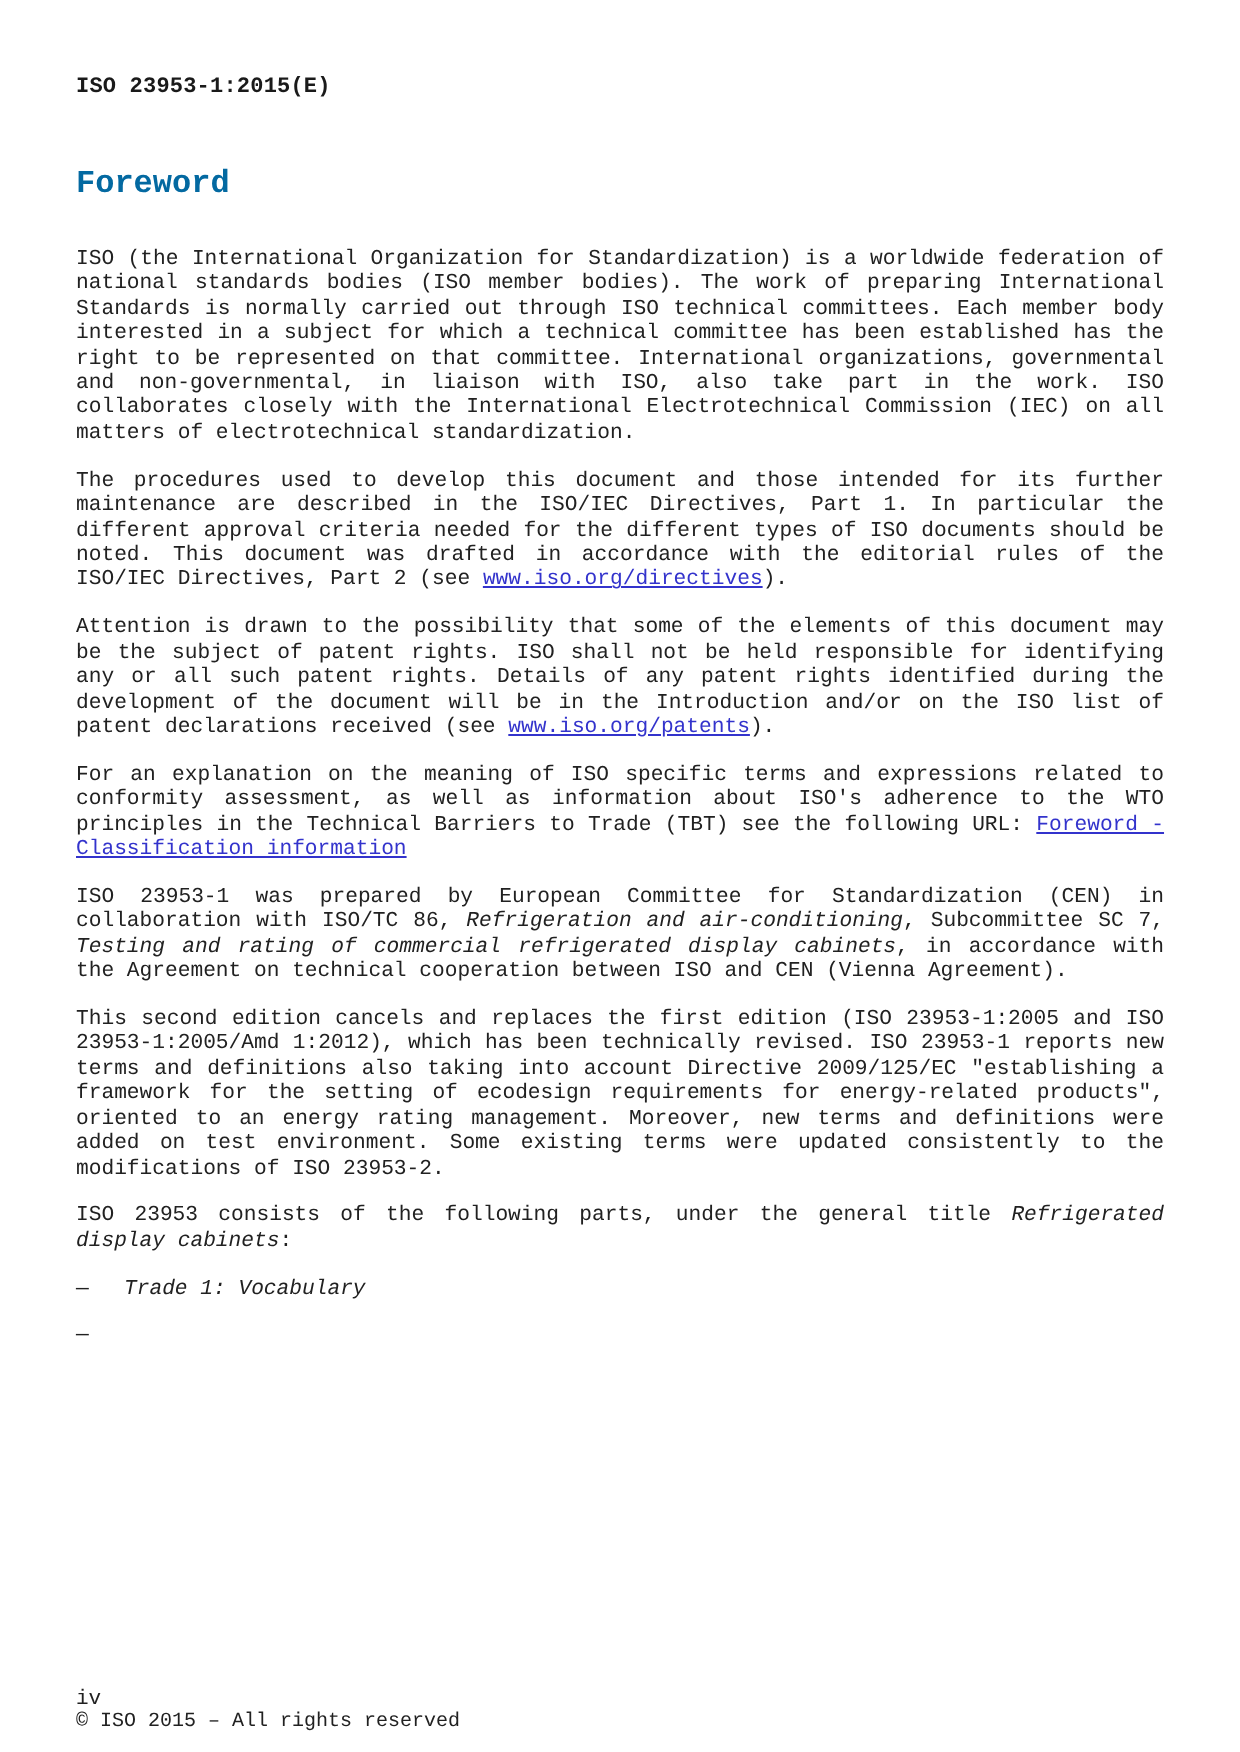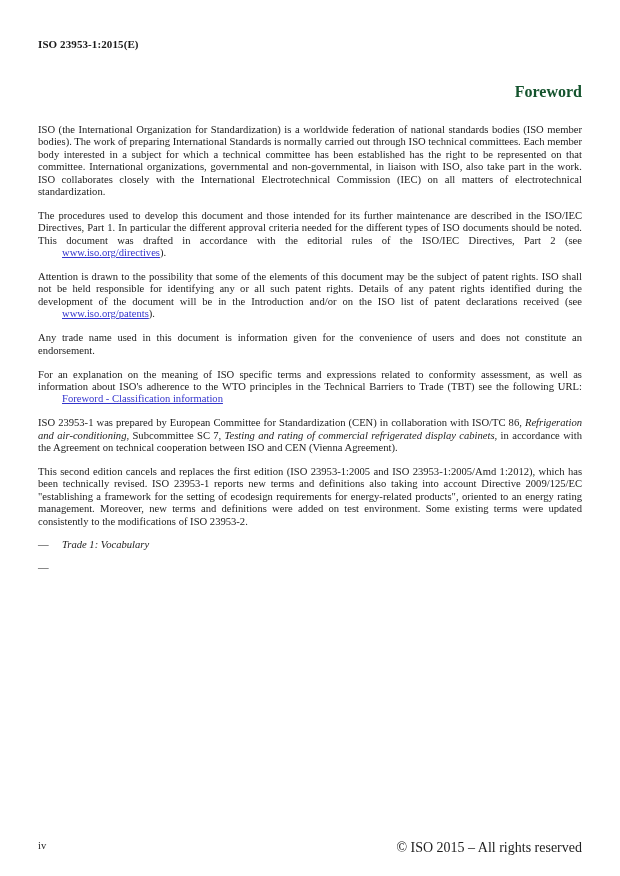--- a/index.html
+++ b/index.html
@@ -5,21 +5,21 @@
   html, body {
     margin: 0;
     padding: 0;
     background: #ffffff;
   }
   .page {
     position: relative;
     width: 620px;
     height: 876px;
     background: #ffffff;
-    font-family: Liberation Serif, serif;
+    font-family: Liberation Mono, monospace;
     color: #212121;
     overflow: hidden;
     box-sizing: border-box;
     border-radius: 16px;
   }
   .content {
     position: absolute;
     left: 38px;
     right: 38px;
     top: 0;
@@ -28,37 +28,35 @@
     margin-top: 38px;
     font-size: 11px;
     font-weight: bold;
     letter-spacing: 0.1px;
     color: #1a1a1a;
   }
   h1.doc-title {
     margin: 33px 0 0 0;
     font-size: 16px;
     font-weight: bold;
-    color: #14532d;
-    text-align: right;
+    color: #0369a1;
   }
   .body-text {
     margin-top: 23px;
   }
   .body-text p {
     margin: 0 0 11.5px 0;
     font-size: 10.6px;
     line-height: 12.4px;
     text-align: justify;
   }
   .italic { font-style: italic; }
   a.doc-link {
     color: #3333cc;
     text-decoration: underline;
-    margin-left: 24px;
   }
   ul.parts-list {
     list-style: none;
     margin: 0;
     padding: 0;
   }
   ul.parts-list li {
     position: relative;
     padding-left: 24px;
     margin: 0 0 10.5px 0;
@@ -69,52 +67,53 @@
   ul.parts-list li .dash {
     position: absolute;
     left: 0;
     top: 0;
     font-style: normal;
   }
   .doc-footer {
     position: absolute;
     left: 38px;
     right: 38px;
-    bottom: 20px;
+    bottom: 9px;
     display: flex;
     justify-content: space-between;
     align-items: flex-start;
+    flex-direction: column;
   }
   .page-number {
     font-size: 10.5px;
     color: #212121;
   }
   .copyright {
-    font-size: 14px;
+    font-size: 10px;
     color: #212121;
   }
 </style>
 </head>
 <body>
 
 <div class="page">
   <div class="content">
 
     <div class="doc-header">ISO 23953-1:2015(E)</div>
 
     <h1 class="doc-title">Foreword</h1>
 
     <div class="body-text">
       <p><span>ISO (the International Organization for Standardization) is a worldwide federation of national standards bodies (ISO member bodies). The work of preparing International Standards is normally carried out through ISO technical committees. Each member body interested in a subject for which a technical committee has been established has the right to be represented on that committee. International organizations, governmental and non-governmental, in liaison with ISO, also take part in the work. ISO collaborates closely with the International Electrotechnical Commission (IEC) on all matters of electrotechnical standardization.</span></p>
       <p><span>The procedures used to develop this document and those intended for its further maintenance are described in the ISO/IEC Directives, Part 1. In particular the different approval criteria needed for the different types of ISO documents should be noted. This document was drafted in accordance with the editorial rules of the ISO/IEC Directives, Part 2 (see </span><a href="#" class="doc-link">www.iso.org/directives</a><span>).</span></p>
       <p><span>Attention is drawn to the possibility that some of the elements of this document may be the subject of patent rights. ISO shall not be held responsible for identifying any or all such patent rights. Details of any patent rights identified during the development of the document will be in the Introduction and/or on the ISO list of patent declarations received (see </span><a href="#" class="doc-link">www.iso.org/patents</a><span>).</span></p>
-      <p><span>Any trade name used in this document is information given for the convenience of users and does not constitute an endorsement.</span></p>
       <p><span>For an explanation on the meaning of ISO specific terms and expressions related to conformity assessment, as well as information about ISO's adherence to the WTO principles in the Technical Barriers to Trade (TBT) see the following URL: </span><a href="#" class="doc-link">Foreword - Classification information</a></p>
       <p><span>ISO 23953-1 was prepared by European Committee for Standardization (CEN) in collaboration with ISO/TC 86, </span><span class="italic">Refrigeration and air-conditioning</span><span>, Subcommittee SC 7, </span><span class="italic">Testing and rating of commercial refrigerated display cabinets</span><span>, in accordance with the Agreement on technical cooperation between ISO and CEN (Vienna Agreement).</span></p>
       <p><span>This second edition cancels and replaces the first edition (ISO 23953-1:2005 and ISO 23953-1:2005/Amd 1:2012), which has been technically revised. ISO 23953-1 reports new terms and definitions also taking into account Directive 2009/125/EC "establishing a framework for the setting of ecodesign requirements for energy-related products", oriented to an energy rating management. Moreover, new terms and definitions were added on test environment. Some existing terms were updated consistently to the modifications of ISO 23953-2.</span></p>
+      <p><span>ISO 23953 consists of the following parts, under the general title </span><span class="italic">Refrigerated display cabinets</span><span>:</span></p>
 
       <ul class="parts-list">
         <li>
           <span class="dash">—</span>
           <span><span class="italic">Trade 1: Vocabulary</span></span>
         </li>
         <li>
           <span class="dash">—</span>
         </li>
       </ul>

